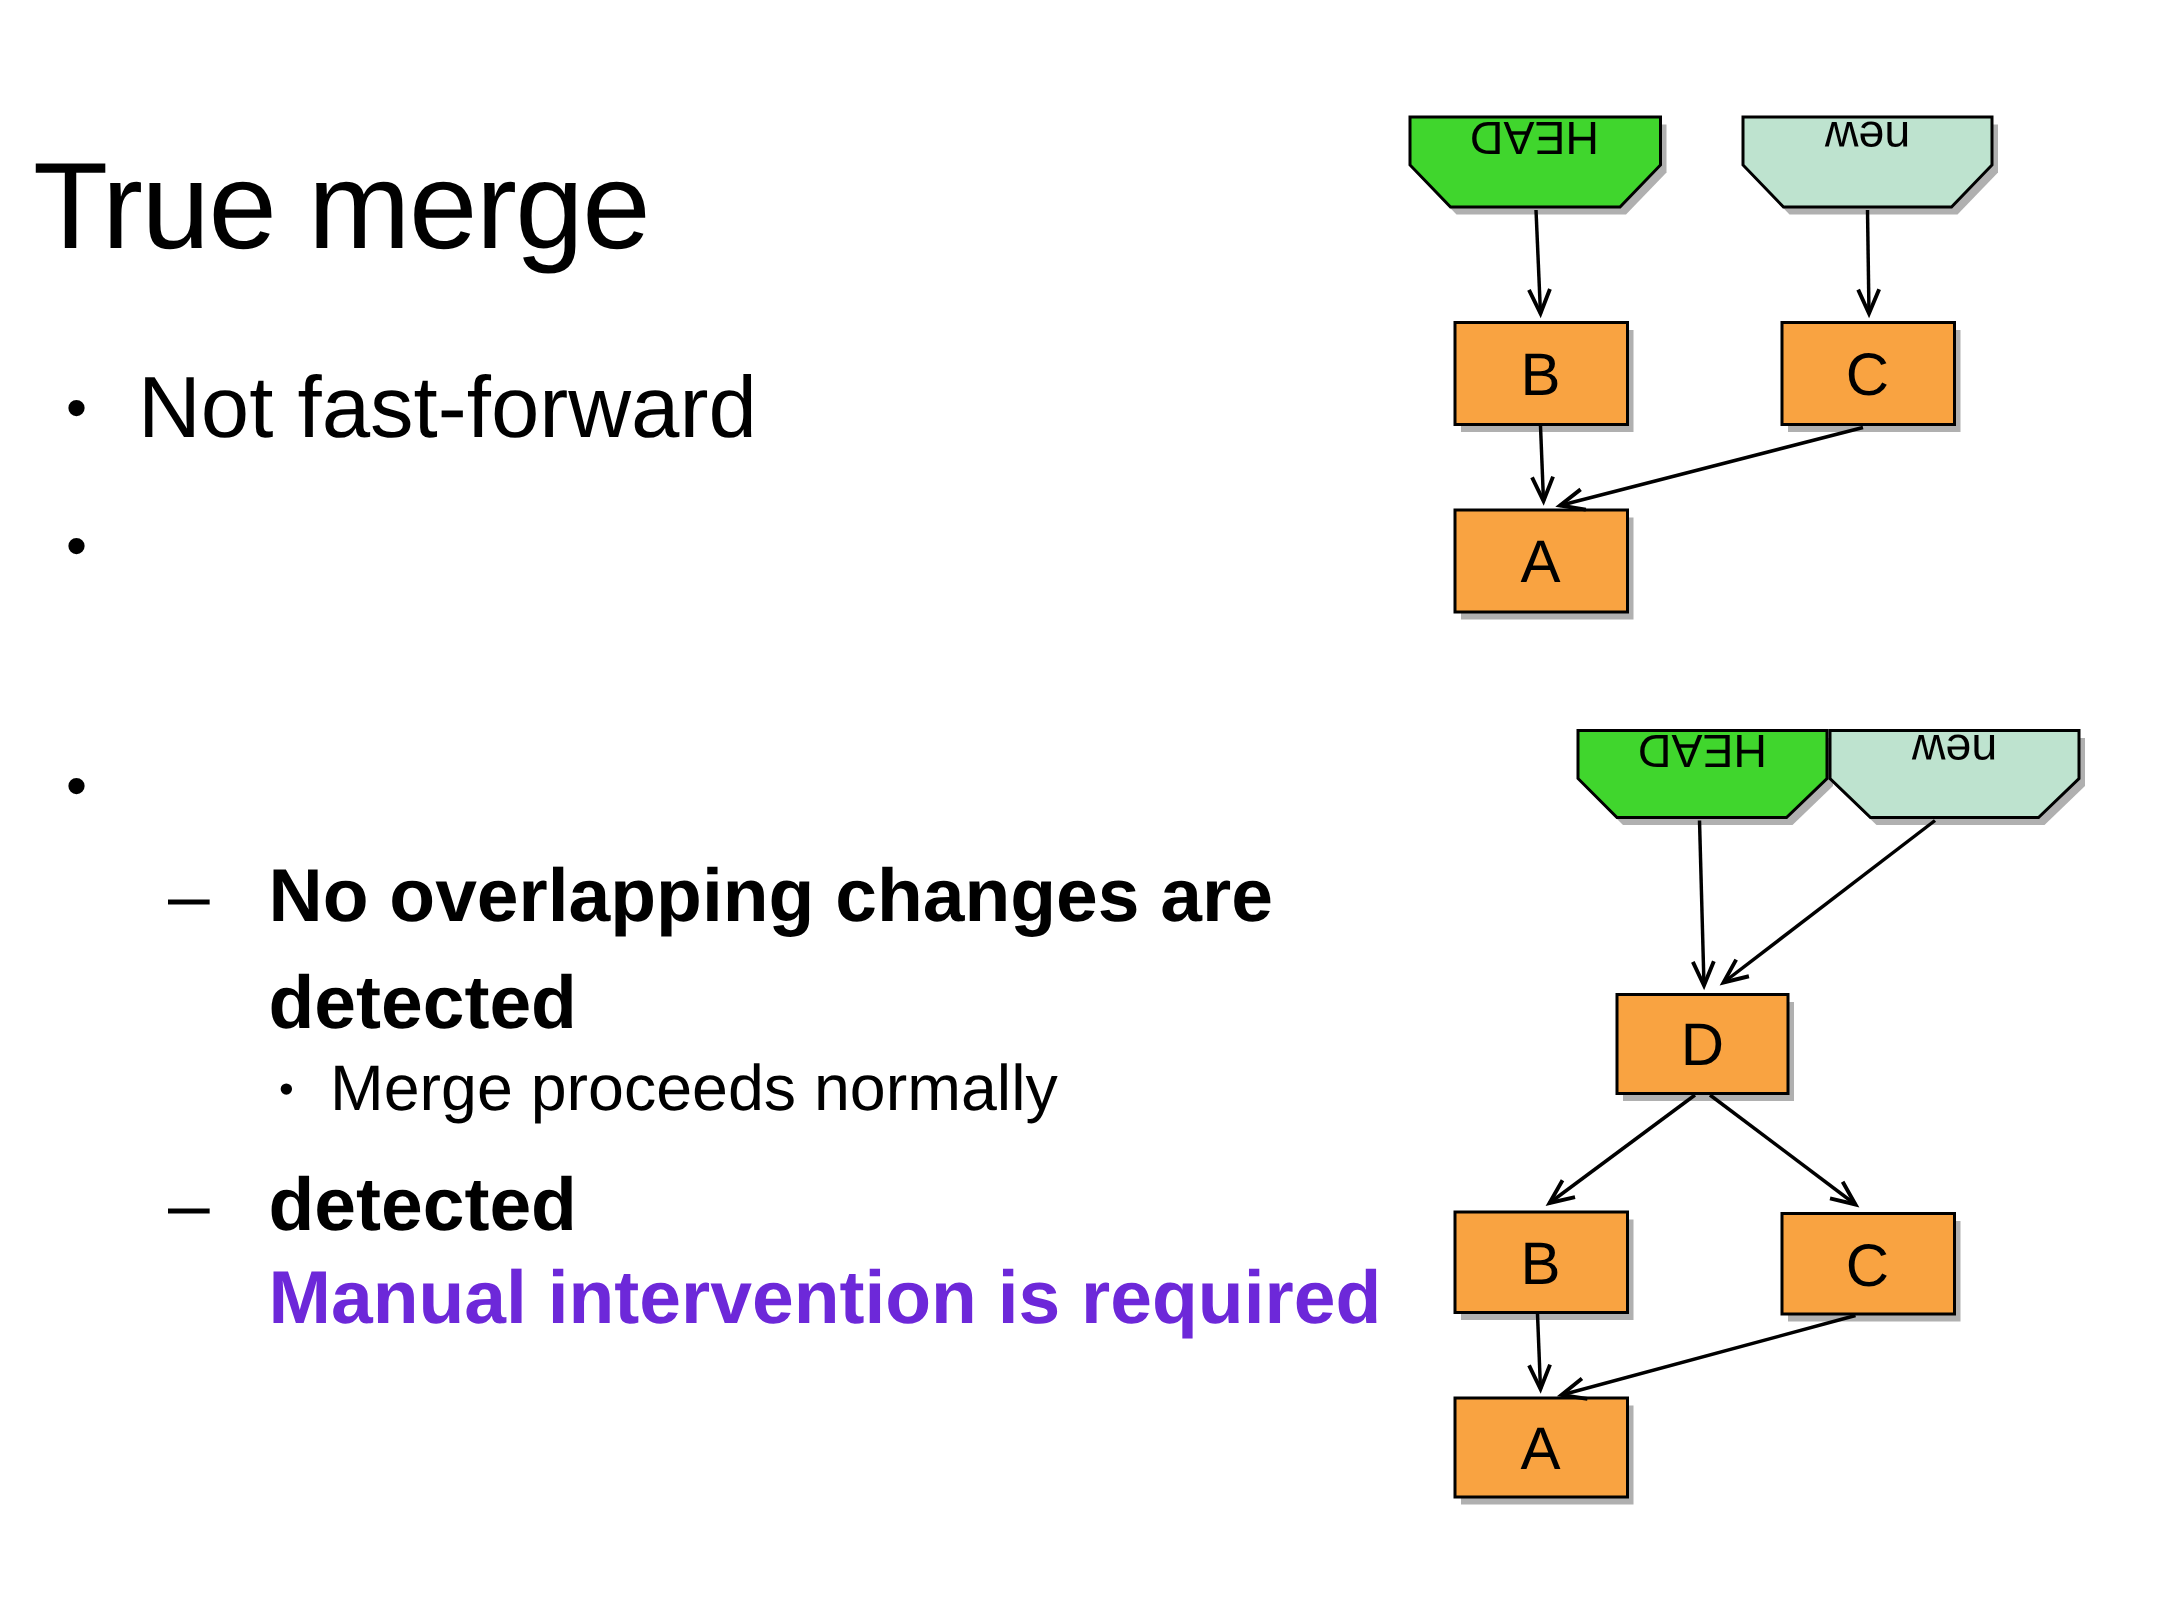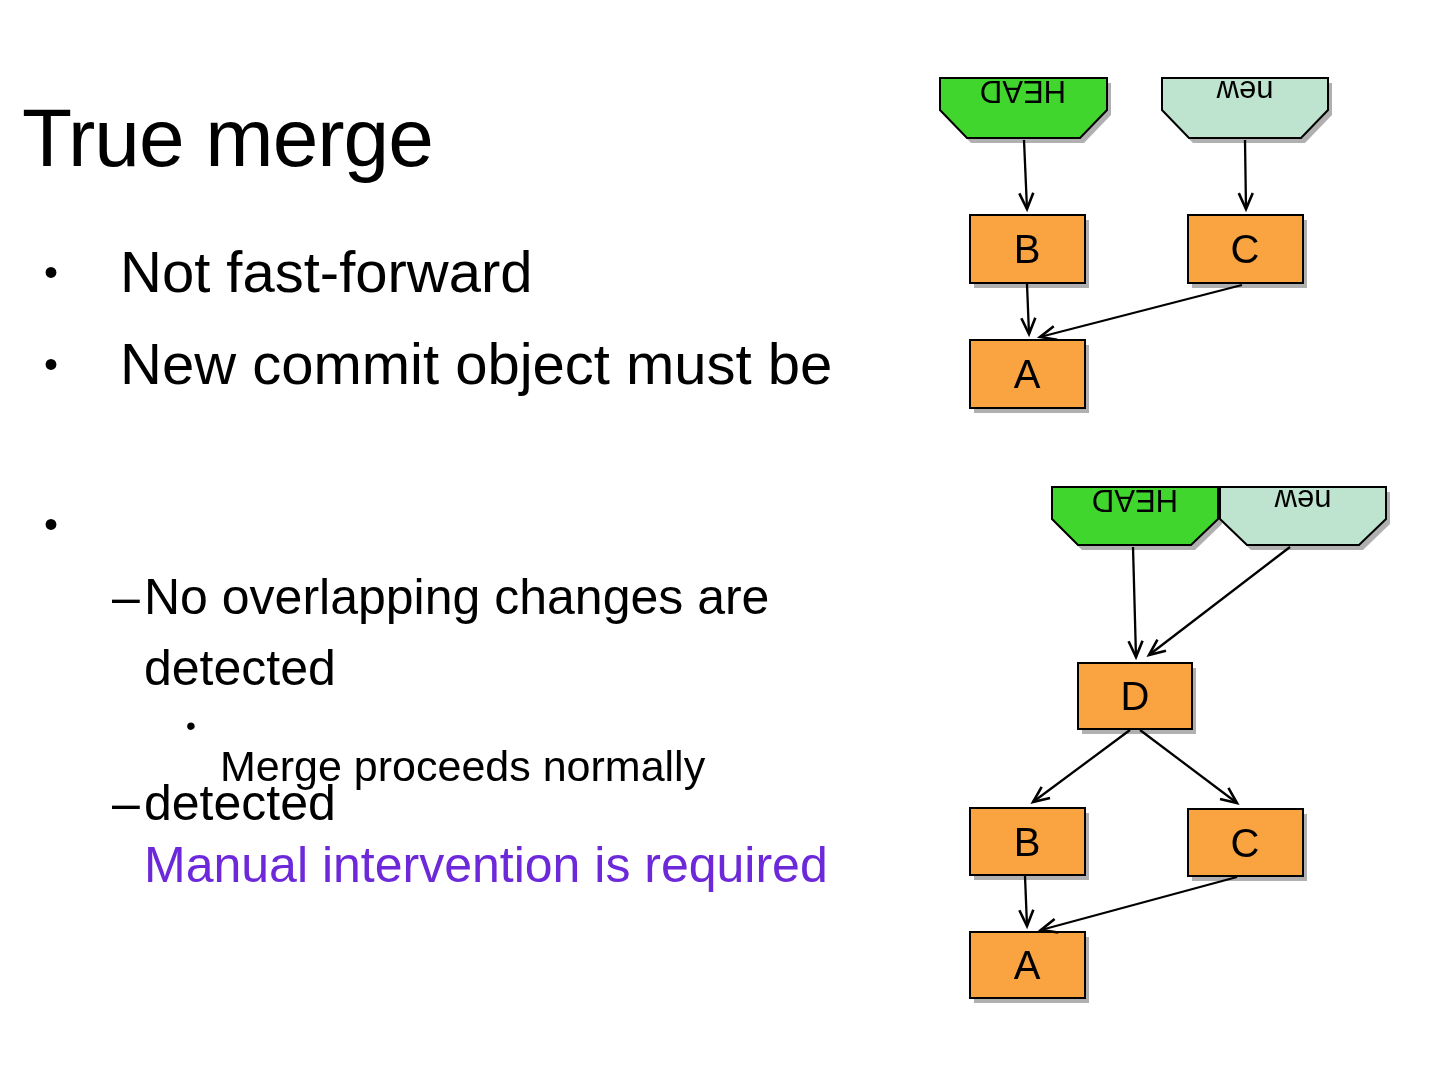--- a/index.html
+++ b/index.html
@@ -8,29 +8,29 @@
     font-family:"Liberation Sans",sans-serif;color:#000;
   }
   .title{
     position:absolute;left:22px;top:40px;font-size:82px;line-height:1.05;
     font-weight:400;letter-spacing:-1px;white-space:nowrap;
   }
   .blk{position:absolute;white-space:nowrap;}
   .blk .mk{position:absolute;left:0;top:0;}
   .l1{font-size:58px;line-height:76px;}
   .l1 .mk{font-size:40px;line-height:76px;}
-  .l1 .txt{margin-left:76px;}
+  .l1 .txt{margin-left:48px;}
   .l2{font-size:50px;line-height:62px;}
   .l2 .mk{font-size:50px;line-height:62px;}
-  .l2 .txt{margin-left:32px;}
+  .l2 .txt{margin-left:67px;font-weight:bold;}
   .l2.s1{line-height:71px;}
   .l2.s1 .mk{line-height:71px;}
   .l3{font-size:43px;line-height:52px;}
   .l3 .mk{font-size:28px;line-height:52px;}
-  .l3 .txt{margin-left:34px;margin-top:40px;}
+  .l3 .txt{margin-left:34px;}
   .note{color:#6d28d9;}
   svg{position:absolute;overflow:visible;}
   svg text{font-family:"Liberation Sans",sans-serif;fill:#000;}
   .node-label{font-size:40px;text-anchor:middle;}
   .banner-label{font-size:31px;text-anchor:middle;}
   .edge{stroke:#000;stroke-width:2.3;fill:none;}
   .shape{stroke:#000;stroke-width:2;}
   .shadow{stroke:none;}
 </style>
 </head>
@@ -40,21 +40,20 @@
 
   <h1 class="title">True merge</h1>
 
   <div class="blk l1" style="left:44px;top:234px;">
     <span class="mk">•</span>
     <div class="txt">Not fast-forward</div>
   </div>
 
   <div class="blk l1" style="left:44px;top:326px;">
     <span class="mk">•</span>
-    <div class="txt">New commit object must be</div>
   </div>
 
   <div class="blk l1" style="left:44px;top:486px;">
     <span class="mk">•</span>
   </div>
 
   <div class="blk l2 s1" style="left:112px;top:562px;">
     <span class="mk">–</span>
     <div class="txt">No overlapping changes are</div>
     <div class="txt">detected</div>

